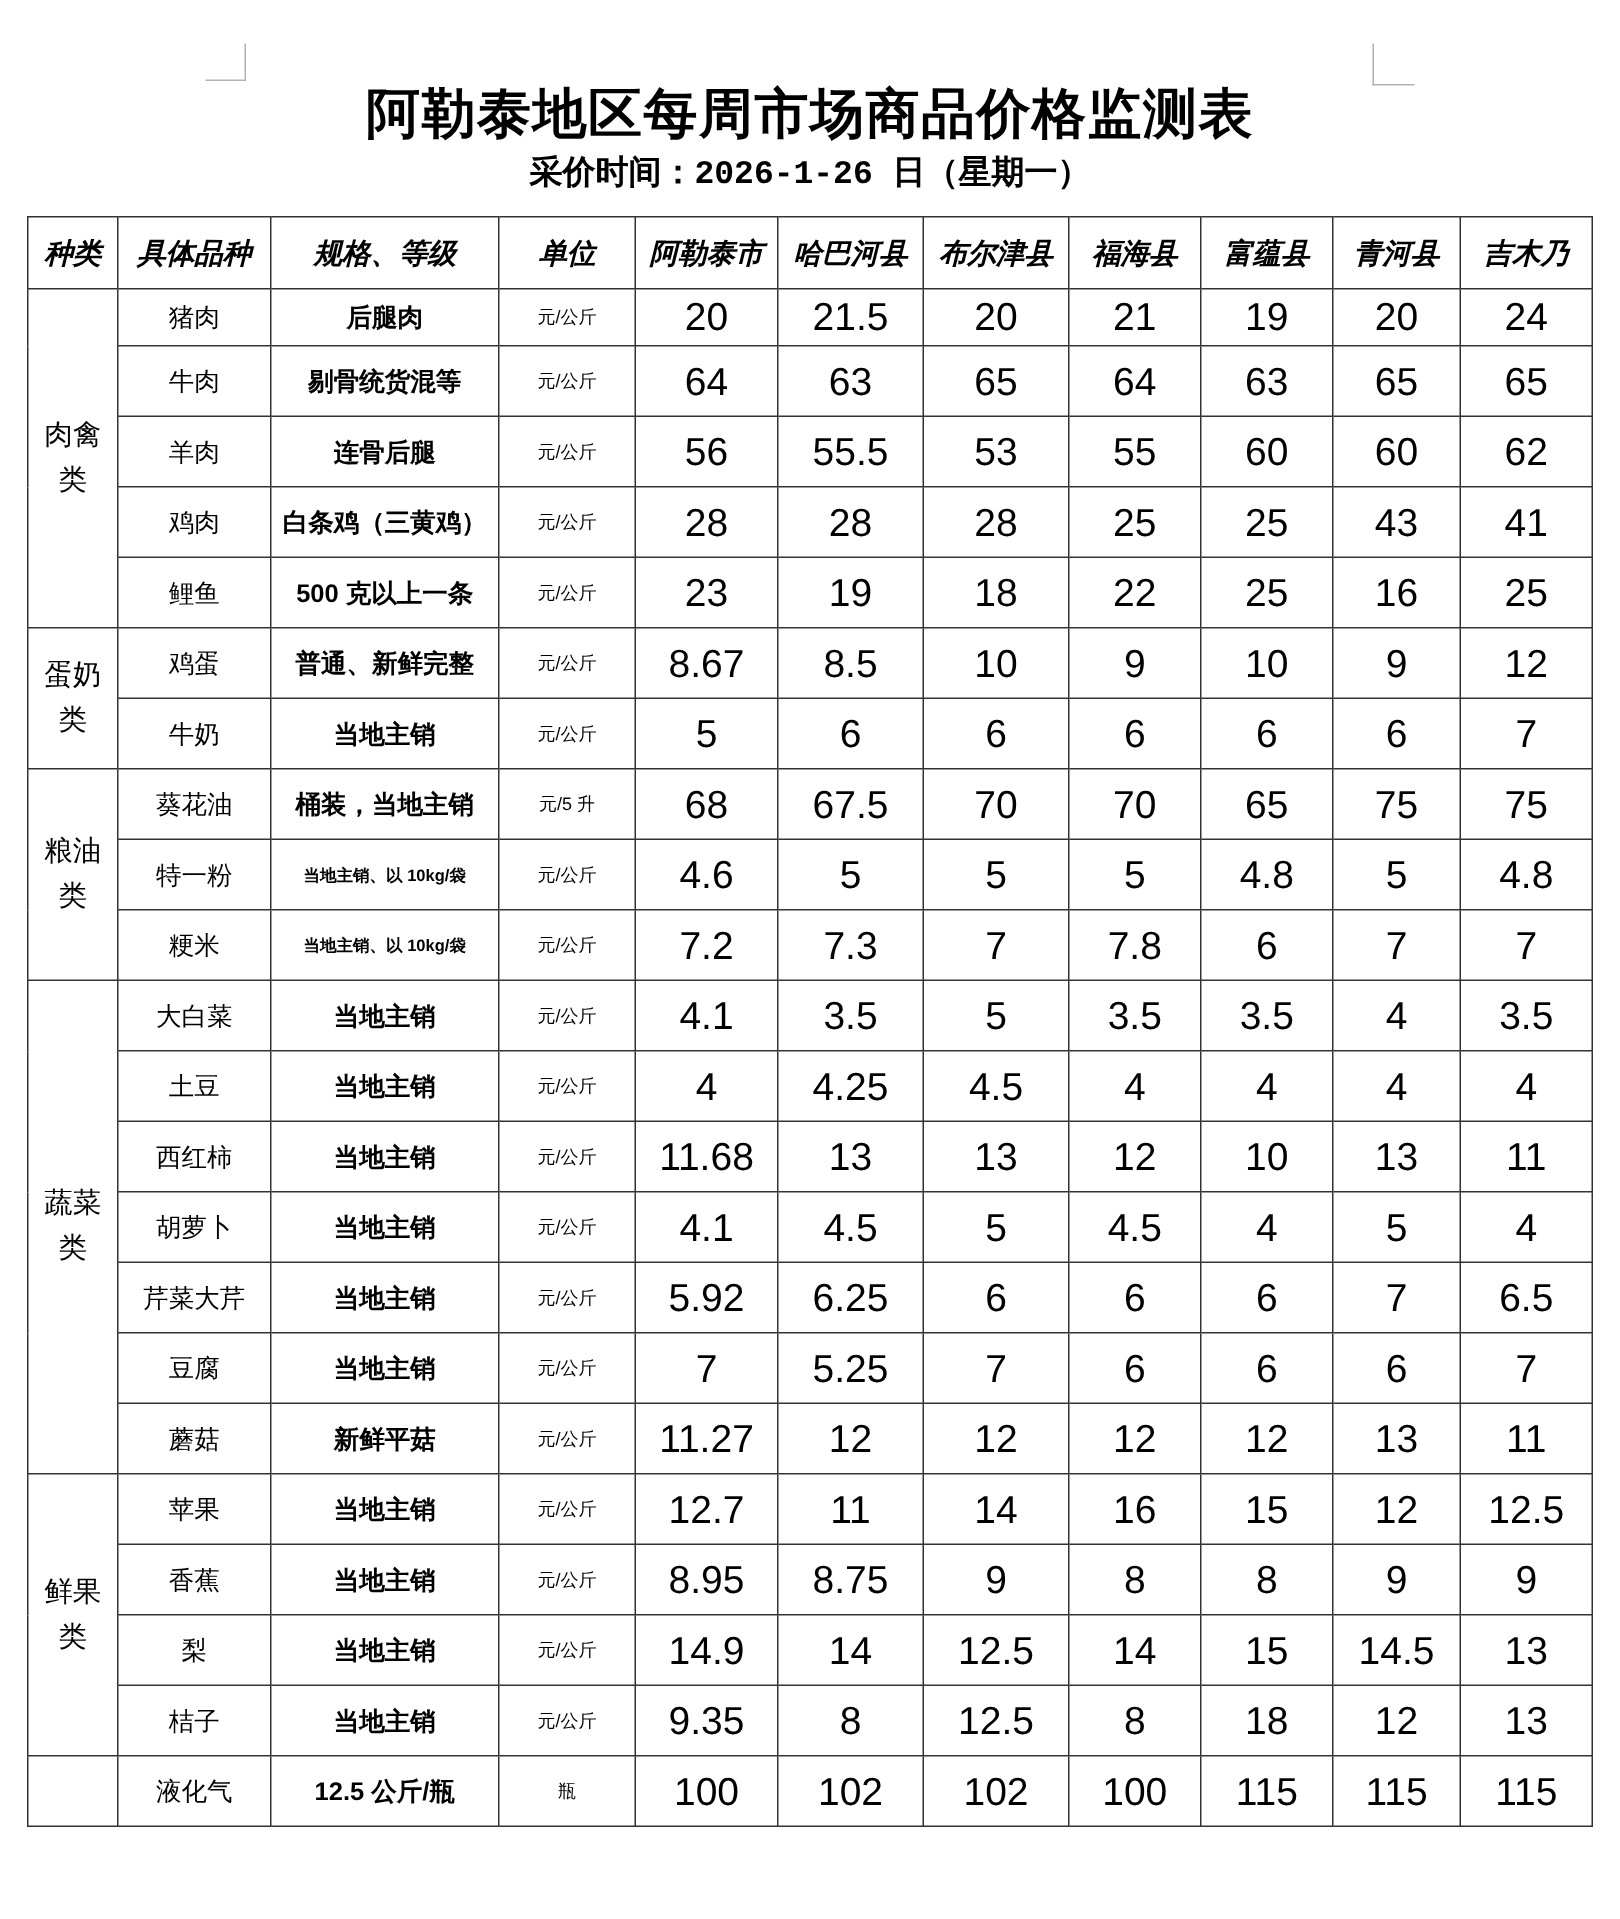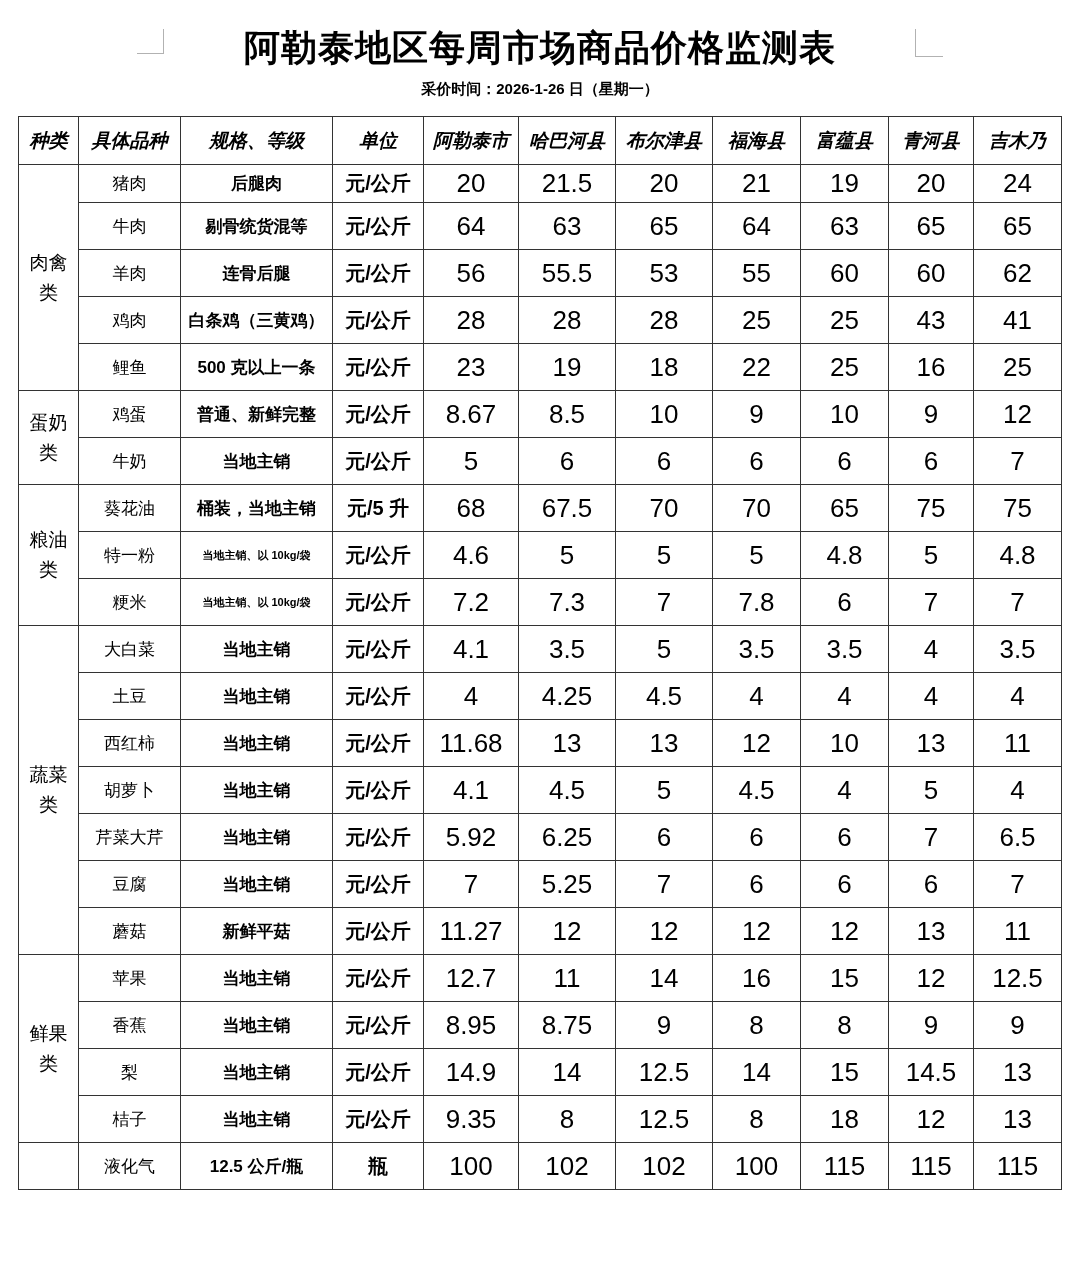--- a/index.html
+++ b/index.html
@@ -20,33 +20,34 @@
     border-right: 1.5px solid #b2b2b2;
     border-bottom: 1.5px solid #b2b2b2;
   }
   .margin-mark.right {
     left: 915px; top: 29px; width: 28px; height: 28px;
     border-left: 1.5px solid #b2b2b2;
     border-bottom: 1.5px solid #b2b2b2;
   }
   .title {
     margin: 0;
-    padding-top: 28px;
+    padding-top: 56px;
     text-align: center;
     font-size: 36px;
     line-height: 40px;
     font-weight: 700;
     letter-spacing: 1px;
   }
   .subtitle {
     margin-top: 9px;
     text-align: center;
-    font-size: 15px;
+    font-size: 22px;
     line-height: 24px;
     font-weight: 700;
+    font-family: Liberation Mono, monospace;
   }
   table.price-table {
     border-collapse: collapse;
     table-layout: fixed;
     margin: 15px 0 0 18px;
     width: 1043px;
   }
   .price-table th, .price-table td {
     border: 1.5px solid #333333;
     text-align: center;
@@ -70,22 +71,22 @@
   .name-cell {
     font-size: 17px;
     font-weight: 400;
   }
   .spec-cell {
     font-size: 17px;
     font-weight: 700;
   }
   .spec-cell.long { font-size: 11px; }
   .unit-cell {
-    font-size: 20px;
-    font-weight: 700;
+    font-size: 12px;
+    font-weight: 400;
   }
   .price-cell {
     font-size: 26px;
     font-weight: 400;
   }
 </style>
 </head>
 <body>
 
 <div class="margin-mark left"></div>

